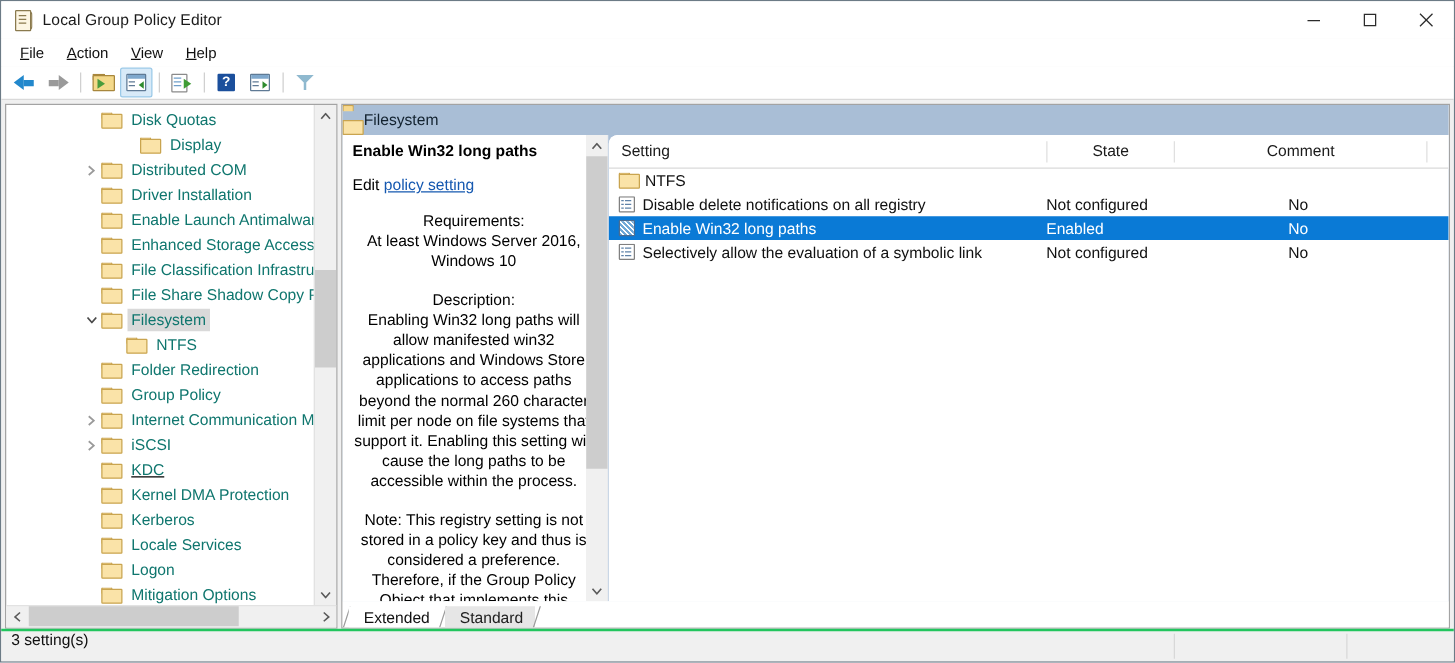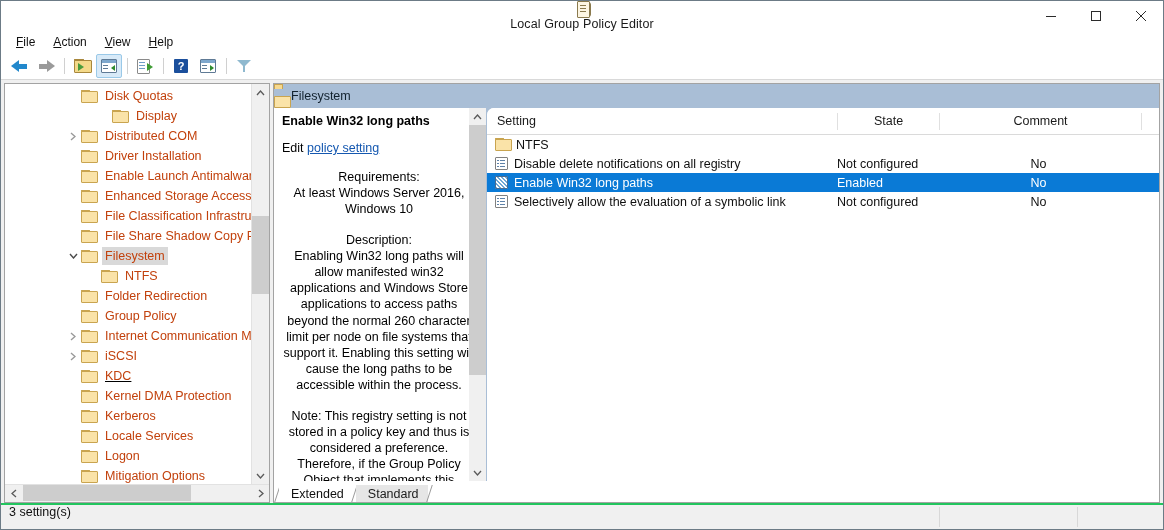--- a/index.html
+++ b/index.html
@@ -21,21 +21,20 @@
     box-sizing: border-box;
     display: flex; flex-direction: column;
   }
 
   
   .titlebar {
     height: 30px; min-height: 30px;
     background: #ffffff;
     display: flex; align-items: center;
     position: relative;
-    flex-direction: column;
   }
   .title-icon {
     width: 16px; height: 16px; margin-left: 9px; margin-right: 8px;
     position: relative; flex: none;
   }
   .title-icon .pg {
     position: absolute; left: 2px; top: 0px; width: 11px; height: 15px;
     background: #fdf6e3; border: 1px solid #8a7a4e;
     border-radius: 1px;
   }
@@ -215,21 +214,21 @@
   .fold .fb {
     position: absolute; left: 0; bottom: 0; width: 15px; height: 10px;
     background: #fae3a8; border: 1px solid #c9a44f; border-radius: 0 1px 1px 1px;
   }
   .fold .ft {
     position: absolute; left: 0; top: 0; width: 7px; height: 4px;
     background: #f7d98f; border: 1px solid #c9a44f; border-bottom: none;
     border-radius: 1px 1px 0 0;
   }
   .tnode .lbl {
-    font-size: 12.5px; color: #c2410c; line-height: 16px;
+    font-size: 12.5px; color: #0f766e; line-height: 16px;
     padding: 1px 3px;
   }
   .tnode.selected .lbl { background: #d9d9d9; }
 
   .vscroll {
     position: absolute; right: 0; top: 0; width: 17px; bottom: 0;
     background: #f0f0f0; border-left: 1px solid #e2e2e2;
   }
   .vscroll .btn {
     position: absolute; left: 0; width: 17px; height: 17px;

